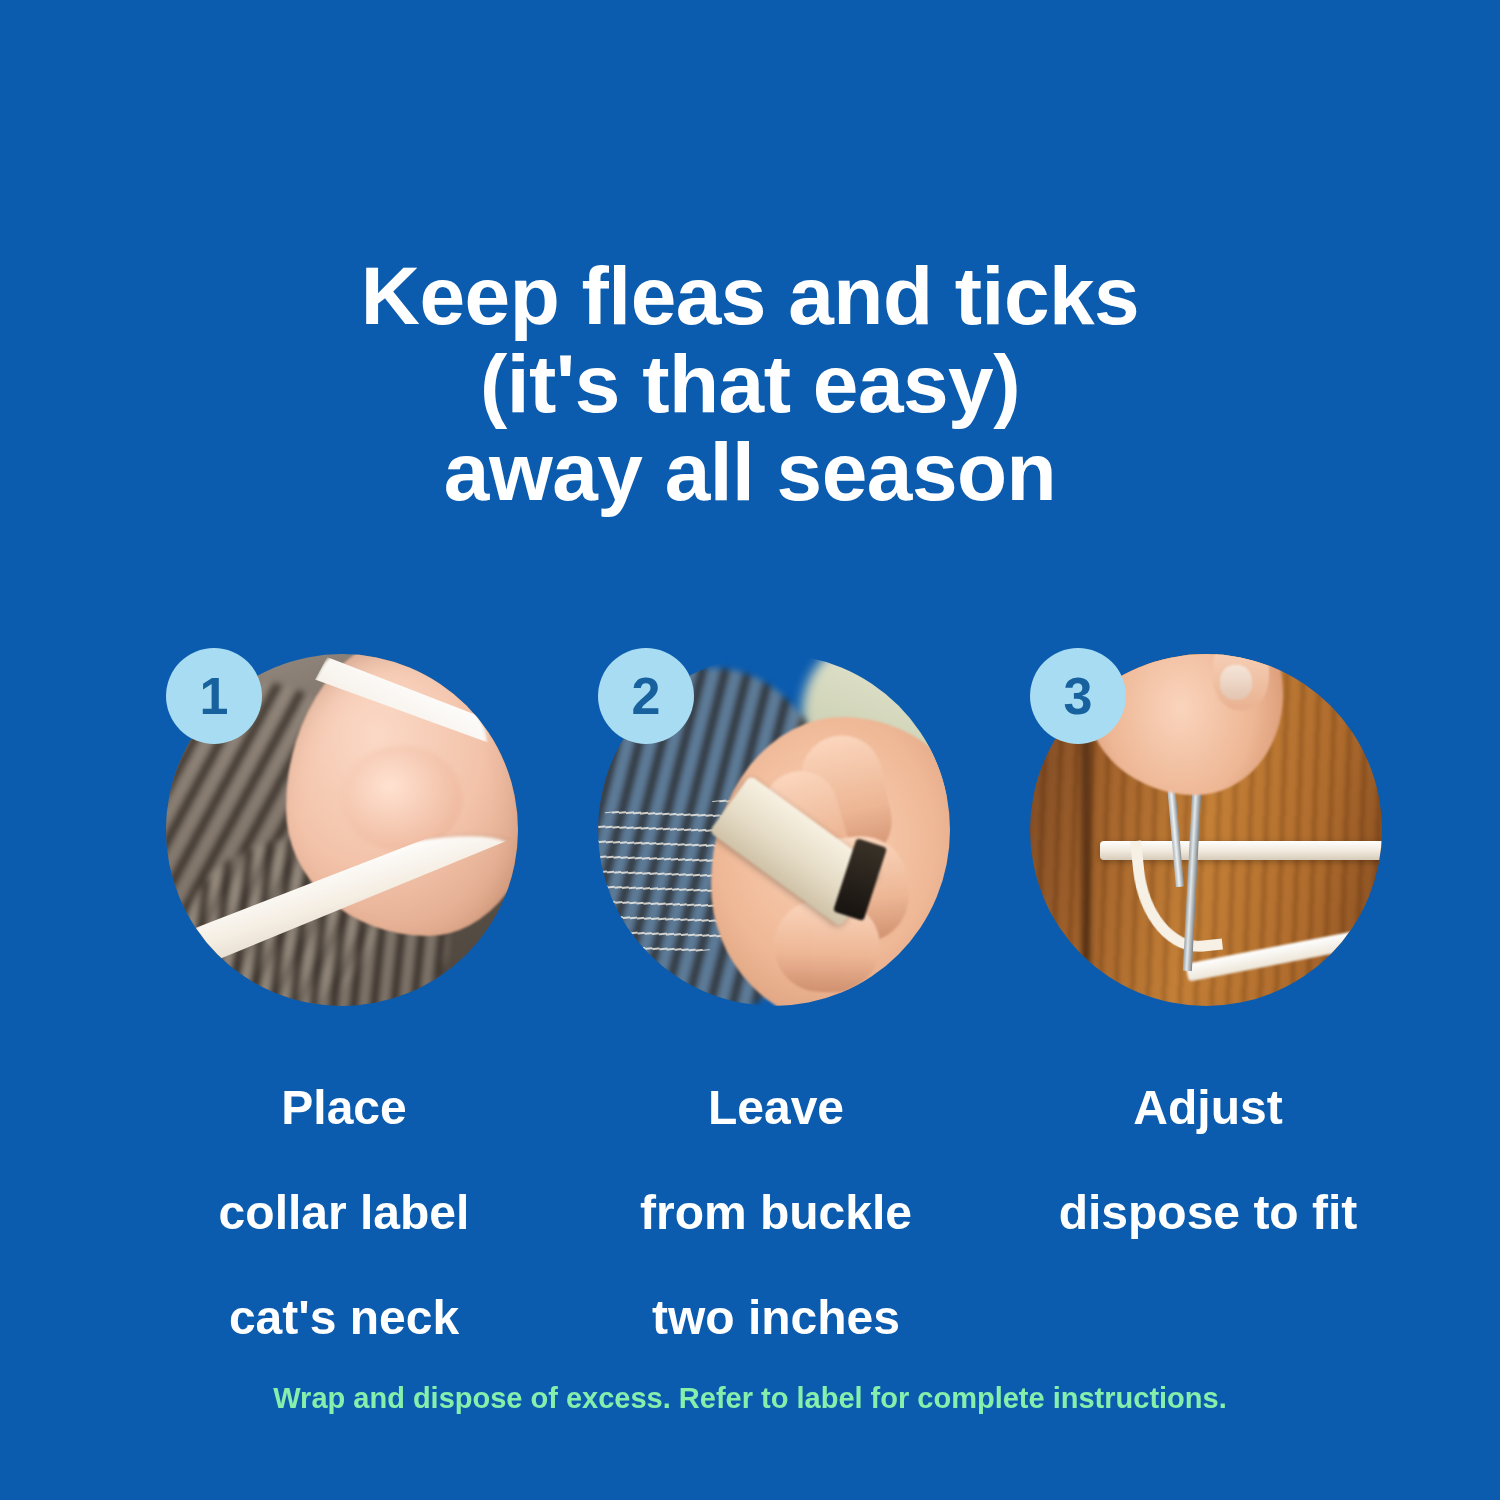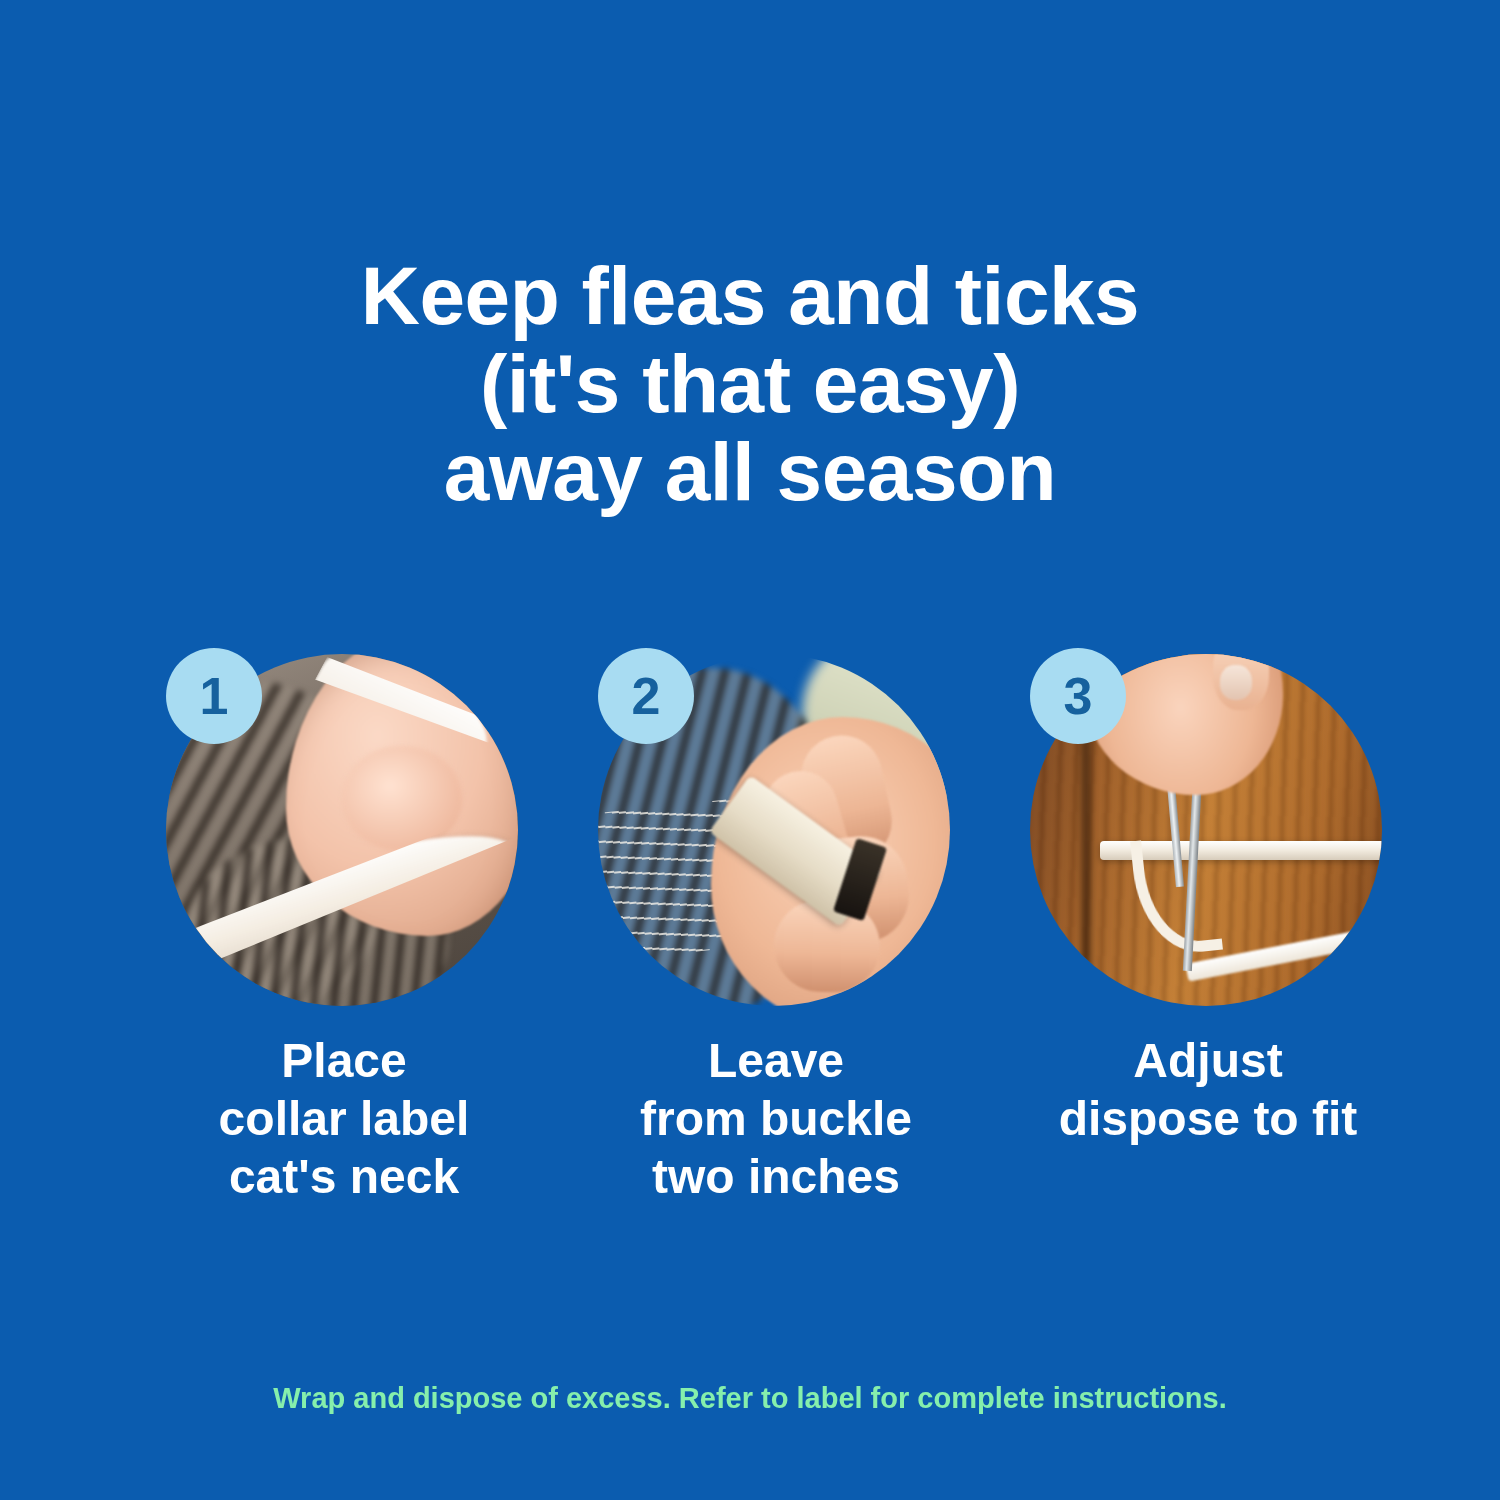--- a/index.html
+++ b/index.html
@@ -305,21 +305,21 @@
     width: 420px;
     text-align: center;
     color: #FFFFFF;
     font-size: 48px;
     font-weight: 700;
     line-height: 58px;
   }
   .caption-1 { left: 134px; }
   .caption-2 { left: 566px; }
   .caption-3 { left: 998px; }
-  .caption-line { display: block; white-space: nowrap; }
+  .caption-line { display: block; white-space: nowrap; margin-top: 47px; }
 
   
   .footer {
     position: absolute;
     top: 1378px;
     left: 0;
     width: 1500px;
     text-align: center;
     color: #86efac;
     font-size: 29px;

